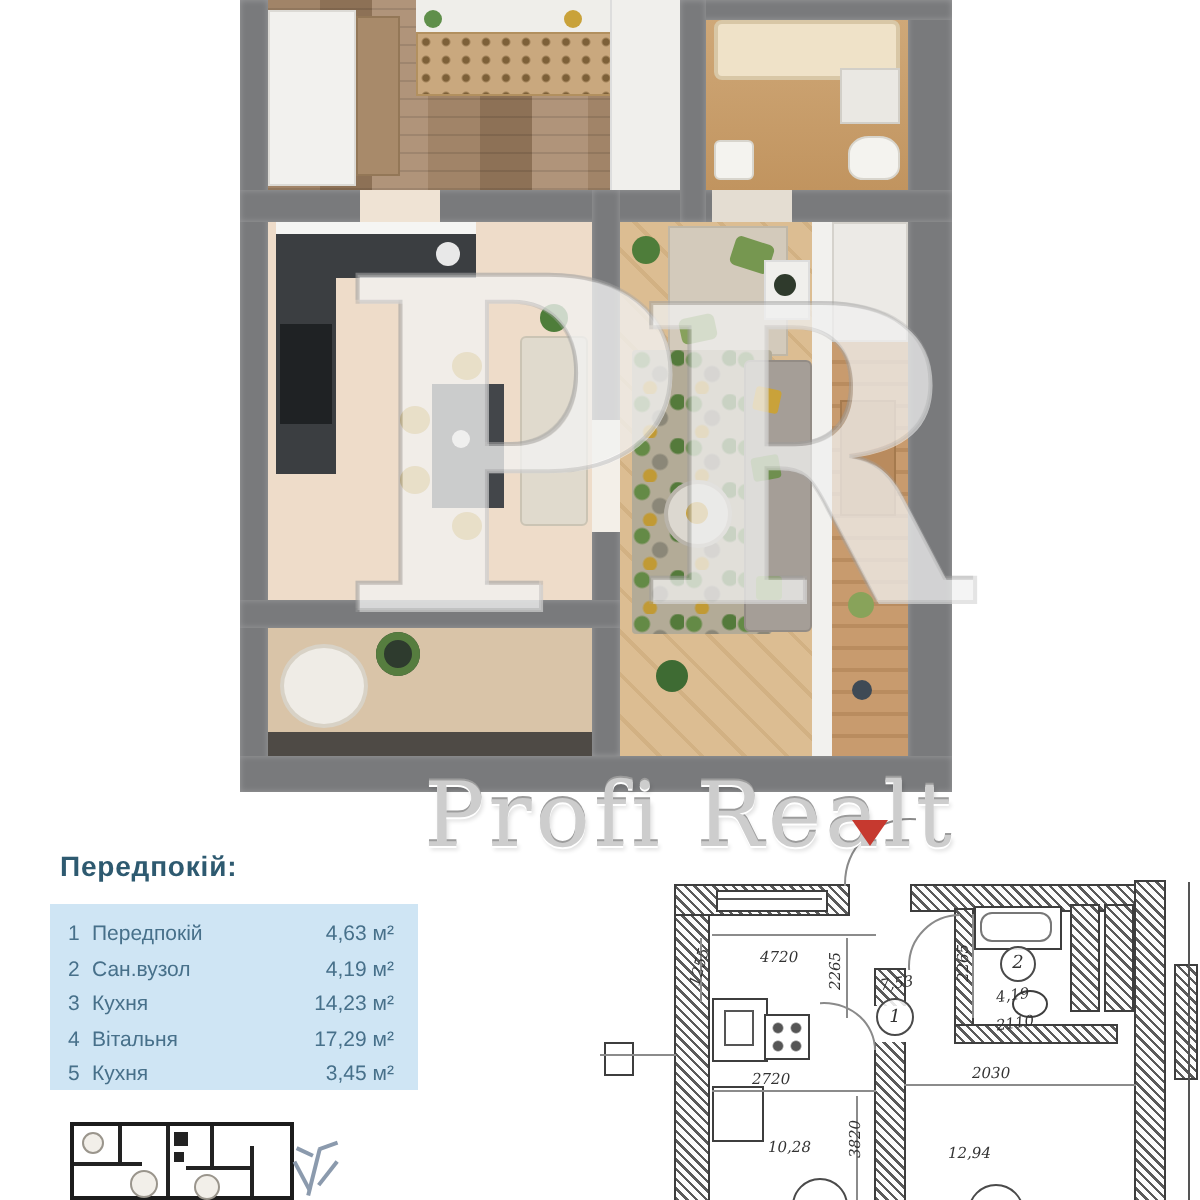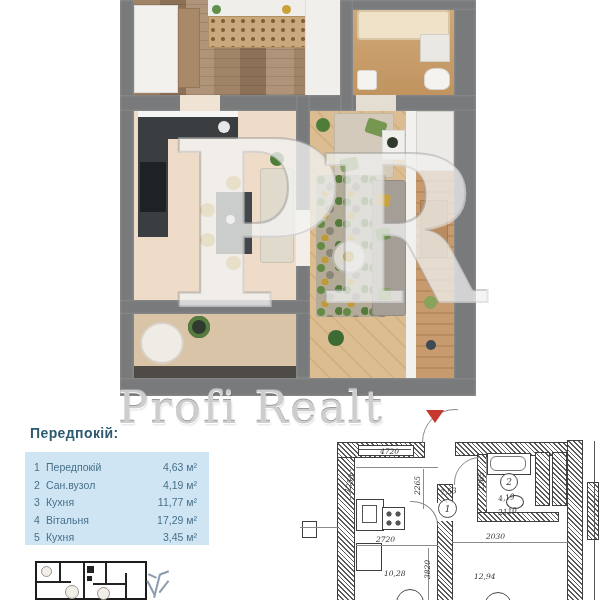--- a/index.html
+++ b/index.html
@@ -21,21 +21,21 @@
         radial-gradient(circle at 5px 5px, #648a46 3.5px, transparent 4.5px),
         radial-gradient(circle at 14px 12px, #8b8778 3.5px, transparent 4.5px),
         radial-gradient(circle at 23px 4px, #547a3b 3.5px, transparent 4.5px),
         radial-gradient(circle at 9px 19px, #c19a35 3px, transparent 4px);
       background-size:26px 22px;border-radius:2px;}
   .ghost-letter{position:absolute;font-family:"DejaVu Serif",serif;font-weight:bold;
       color:rgba(255,255,255,.30);-webkit-text-stroke:2px rgba(165,165,165,.40);
       text-shadow:1px 1px 0 rgba(255,255,255,.55),-1px -1px 0 rgba(150,150,150,.30);
       pointer-events:none;z-index:40;}
   
-  #brand{position:absolute;left:118px;top:381px;width:360px;text-align:left;
+  #brand{position:absolute;left:118px;top:381px;width:360px;text-align:right;
       font-family:"DejaVu Serif",serif;font-size:45px;letter-spacing:2px;color:#cdcdcd;
       text-shadow:0 1px 0 #ffffff,0 -1px 0 #9c9c9c,1px 2px 2px rgba(0,0,0,.12);z-index:60;}
   
   #exp-title{position:absolute;left:30px;top:425px;font-size:14px;font-weight:bold;
       color:#2e5a70;letter-spacing:.4px;}
   #exp-panel{position:absolute;left:25px;top:452px;width:184px;height:93px;
       background:#cfe5f4;padding:9px 12px 0 9px;box-sizing:border-box;}
   .exp-row{display:flex;font-size:10.5px;color:#47708a;margin-bottom:5.5px;line-height:12px;}
   .exp-num{width:12px;}
   .exp-name{flex:1;}
@@ -155,21 +155,21 @@
     <span class="exp-area">4,63 м²</span>
   </div>
   <div class="exp-row">
     <span class="exp-num">2</span>
     <span class="exp-name">Сан.вузол</span>
     <span class="exp-area">4,19 м²</span>
   </div>
   <div class="exp-row">
     <span class="exp-num">3</span>
     <span class="exp-name">Кухня</span>
-    <span class="exp-area">11,77 м²</span>
+    <span class="exp-area">14,23 м²</span>
   </div>
   <div class="exp-row">
     <span class="exp-num">4</span>
     <span class="exp-name">Вітальня</span>
     <span class="exp-area">17,29 м²</span>
   </div>
   <div class="exp-row">
     <span class="exp-num">5</span>
     <span class="exp-name">Кухня</span>
     <span class="exp-area">3,45 м²</span>
@@ -215,21 +215,21 @@
   </div>
 
   <div class="tline-h" style="left:46px;top:44px;width:82px;"></div>
   <div class="tline-v" style="left:113px;top:46px;height:40px;"></div>
   <div class="tline-v" style="left:40px;top:46px;height:32px;"></div>
   <div class="tline-v" style="left:176px;top:34px;height:52px;"></div>
   <div class="tline-h" style="left:46px;top:122px;width:82px;"></div>
   <div class="tline-h" style="left:142px;top:119px;width:116px;"></div>
   <div class="tline-v" style="left:118px;top:125px;height:55px;"></div>
 
-  <div class="lbl" style="left:70px;top:24px;">4720</div>
+  <div class="lbl" style="left:70px;top:51px;">4720</div>
   <div class="lbl" style="left:98px;top:58px;transform:rotate(-90deg);">2265</div>
   <div class="lbl" style="left:30px;top:56px;transform:rotate(-75deg);">1255</div>
   <div class="lbl" style="left:162px;top:54px;transform:rotate(-90deg);">2265</div>
   <div class="lbl" style="left:66px;top:112px;">2720</div>
   <div class="lbl" style="left:176px;top:109px;">2030</div>
   <div class="lbl" style="left:108px;top:142px;transform:rotate(-90deg);">3820</div>
   <div class="lbl" style="left:188px;top:84px;transform:rotate(-8deg);">2110</div>
 
   <div class="lbl" style="left:130px;top:64px;transform:rotate(-8deg);">7,53</div>
   <div class="circle-num" style="left:128px;top:76px;width:17px;height:17px;">

